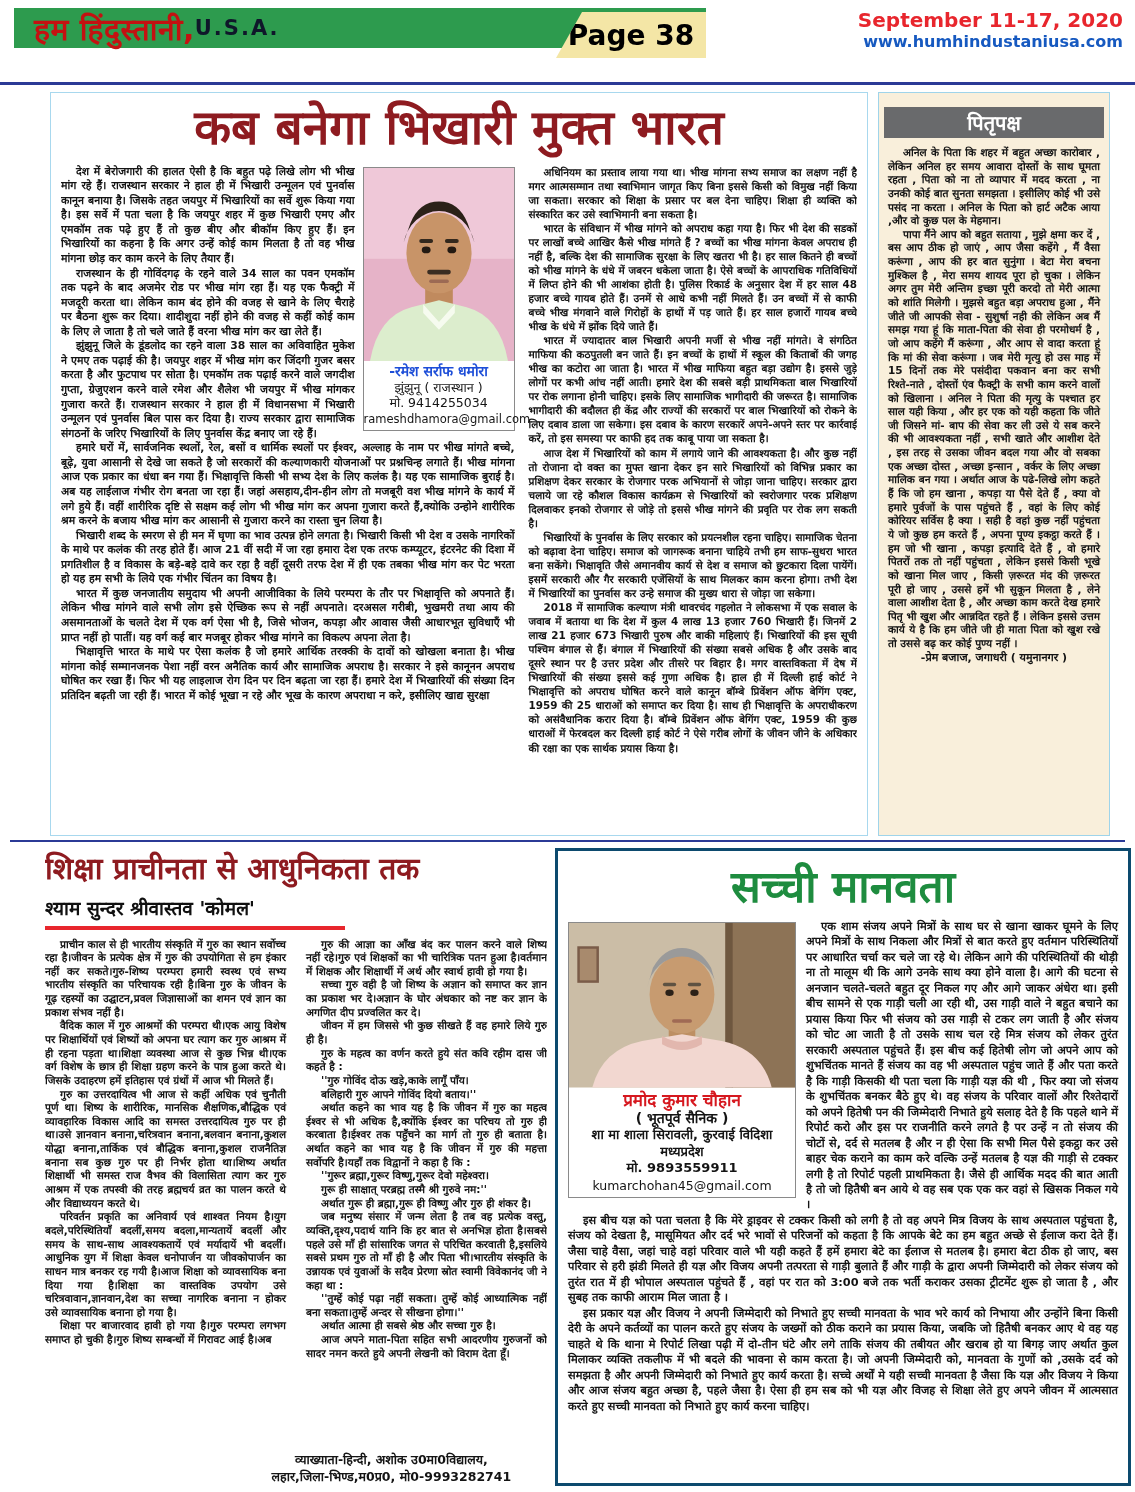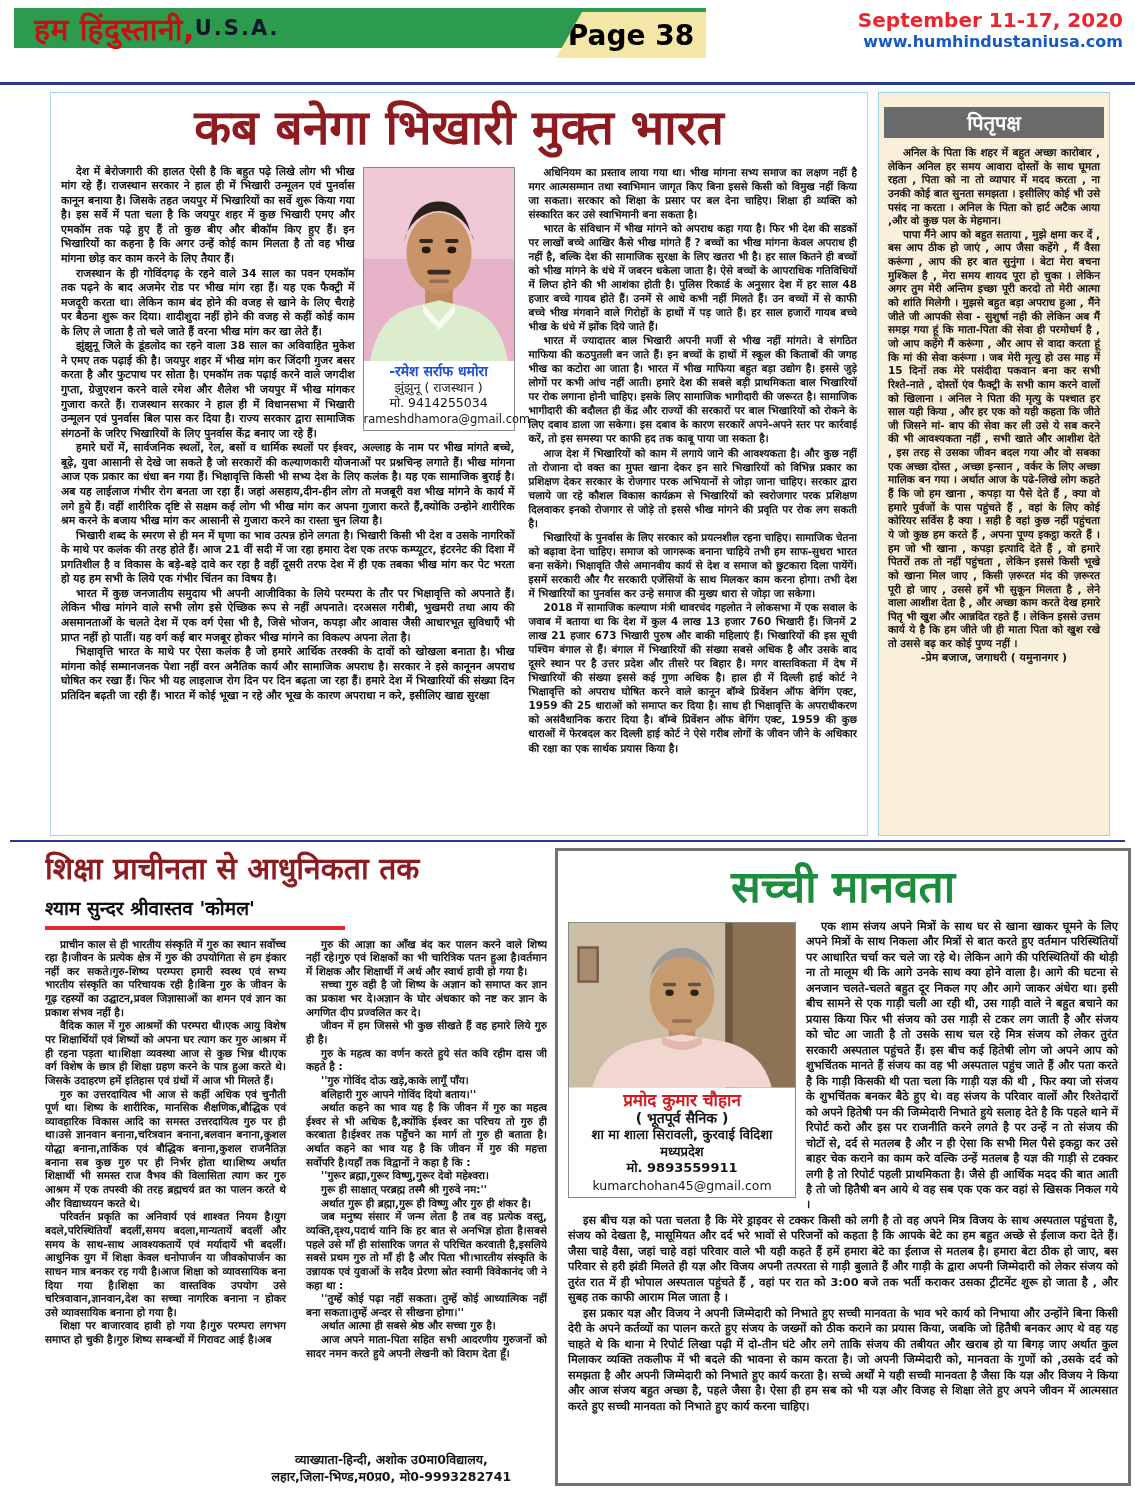--- a/index.html
+++ b/index.html
@@ -55,21 +55,21 @@
   .a2-head{ font-size:30px; font-weight:bold; color:#8e1b20; line-height:1.15; margin:4px 0 8px; }
   .a2-byline{ font-size:19px; font-weight:bold; color:#101010; margin:6px 0 5px; }
   .red-bar{ width:300px; height:4px; background:#e8262d; margin-bottom:8px; }
   .a2-cols{ display:flex; gap:20px; height:470px; overflow:hidden; }
   .a2-col{ width:50%; font-size:10.5px; line-height:1.3; text-align:justify; }
   .a2-col .verse{ font-weight:bold; }
   .a2-credit{ position:absolute; bottom:2px; right:0; width:62%; text-align:center;
     font-weight:bold; font-size:12.5px; line-height:1.35; }
 
   .article3{ position:absolute; left:555px; top:848px; width:576px; height:638px;
-    border:3px solid #737373; padding:4px 10px 6px; overflow:hidden; background:#fff; }
+    border:3px solid #0c4a6e; padding:4px 10px 6px; overflow:hidden; background:#fff; }
   .a3-head{ font-size:44px; font-weight:bold; color:#1e8c3f; text-align:center; margin:0 0 4px; }
   .a3-text{ font-size:11.3px; line-height:1.37; text-align:justify; }
   .photo-fig2{ float:left; width:228px; margin:3px 10px 3px 0; border:1px solid #8a8a8a;
     background:#fff; text-align:center; }
   .photo-fig2 svg{ display:block; width:100%; height:auto; }
   .cap2-name{ color:#d6181f; font-weight:bold; font-size:17px; line-height:1.2; padding-top:2px;}
   .cap2-role{ font-weight:bold; font-size:14px; line-height:1.2; }
   .cap2-school{ font-weight:bold; font-size:13px; line-height:1.3; }
   .cap2-phone{ font-weight:bold; font-size:13px; line-height:1.25; }
   .cap2-email{ font-size:12.5px; line-height:1.4; padding-bottom:3px; }

